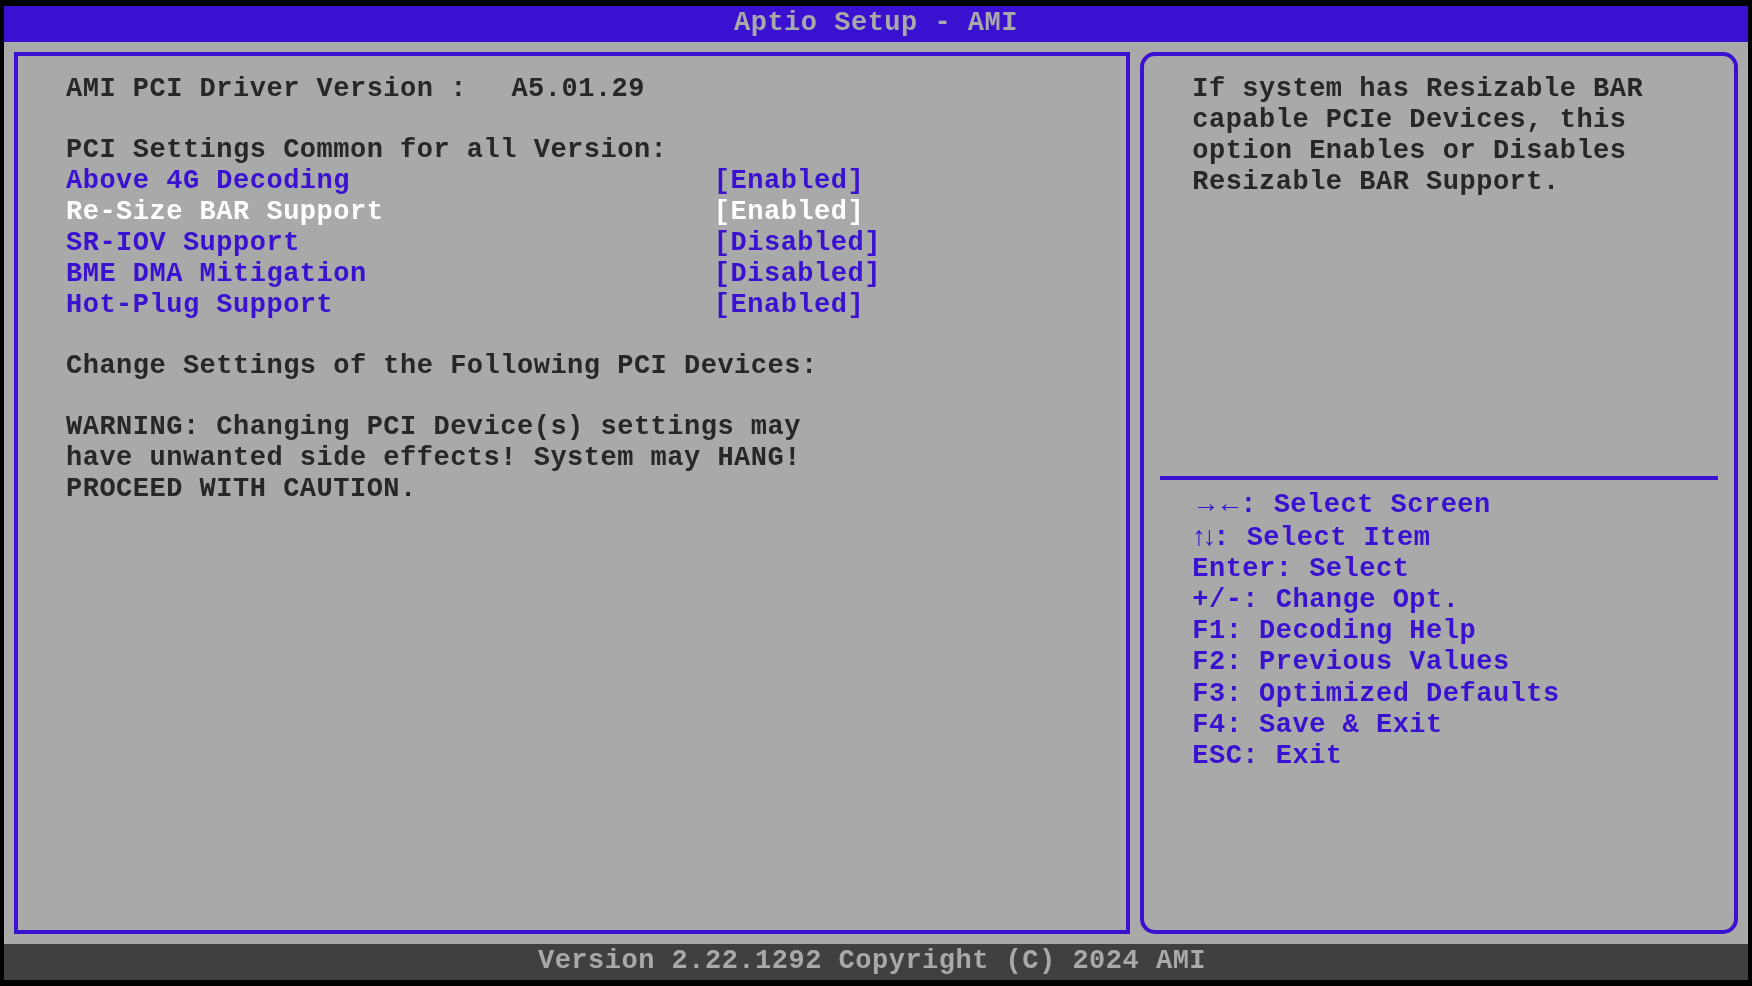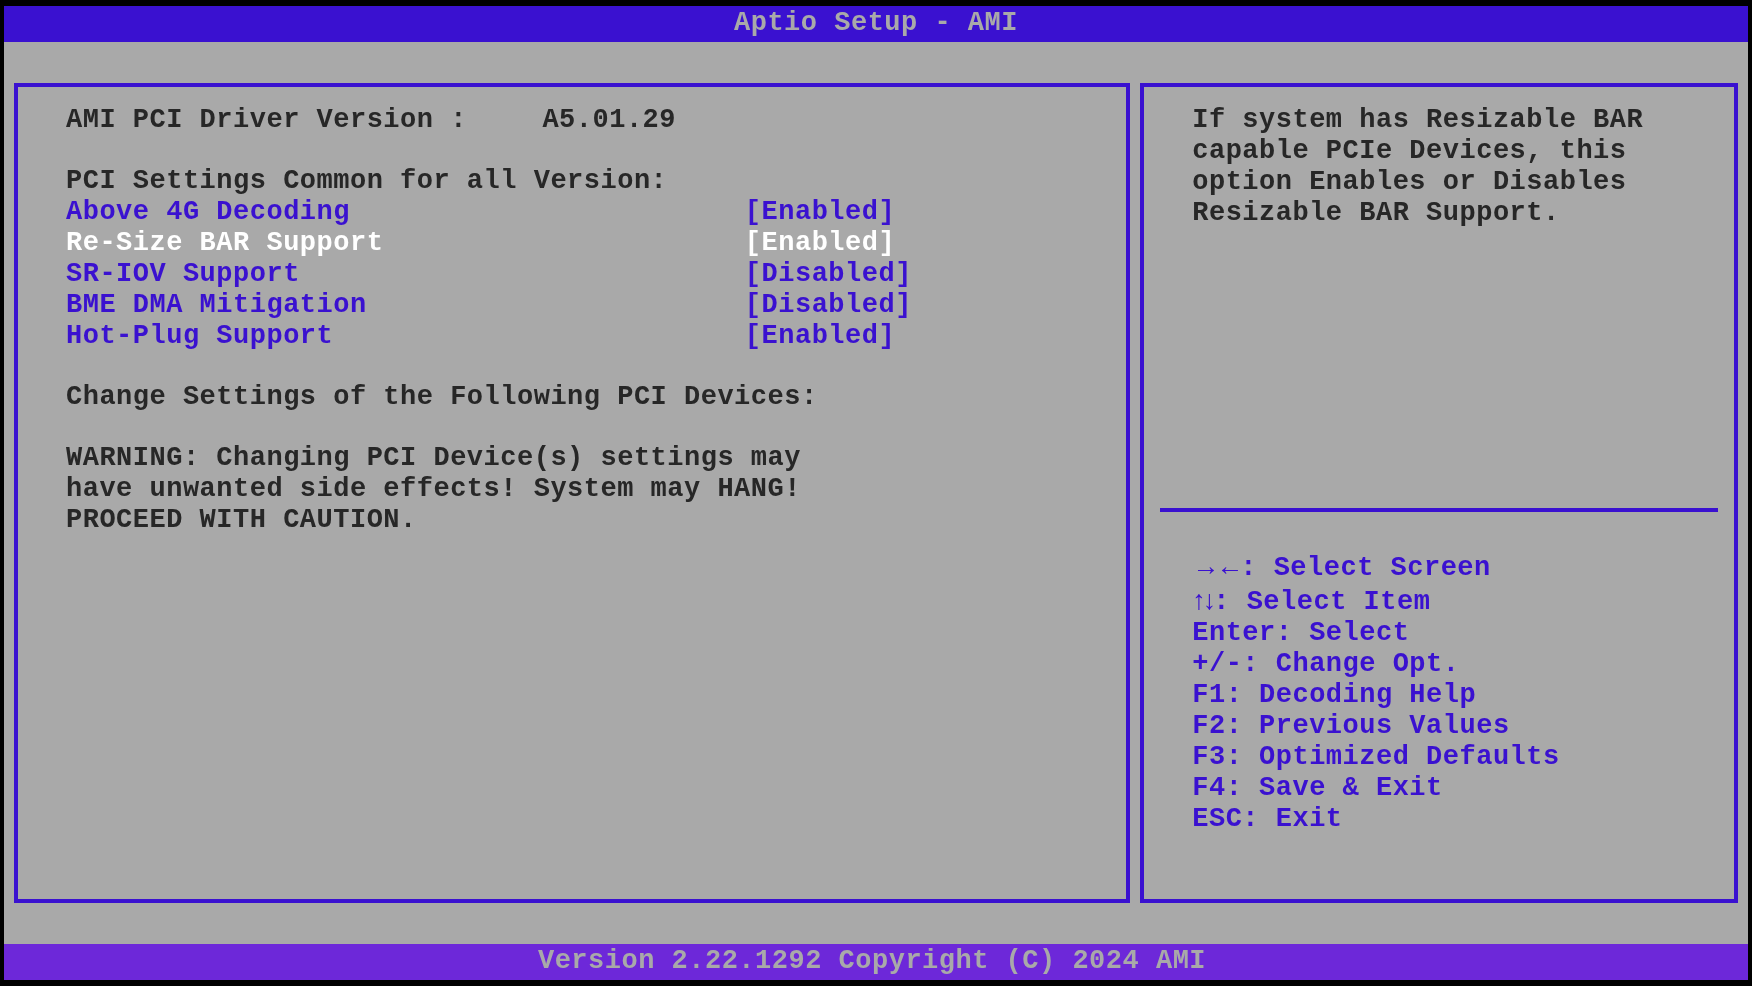--- a/index.html
+++ b/index.html
@@ -1,15 +1,15 @@
 <!DOCTYPE html>
 <html><head>
 <meta charset="utf-8">
 <style>
-  * { margin: 0; padding: 0; box-sizing: border-box; gap: 31px; }
+  * { margin: 0; padding: 0; box-sizing: border-box; }
   html, body { width: 1752px; height: 986px; background: #000; overflow: hidden; }
   body {
     font-family: "Courier New", monospace;
     font-size: 27px;
     font-weight: bold;
     letter-spacing: 0.5px;
   }
 
   .screen {
     position: absolute;
@@ -46,37 +46,37 @@
     padding: 10px;
     gap: 10px;
   }
 
   .panel {
     border: 4px solid #3a11d0;
     background: #a9a9a9;
     padding: 18px 48px;
   }
   .left  { flex: 2.05; }
-  .right { flex: 1; display: flex; flex-direction: column; }
+  .right { flex: 1; display: flex; flex-direction: column; border-radius: 15px; }
 
   .help-text  { color: #272727; flex: 0 0 auto; height: 48%; line-height: 1.15; }
   .help-sep   { border: none; border-top: 4px solid #3a11d0; margin: 0 -32px 8px -32px; }
   .nav-hints  { color: #3a11d0; line-height: 1.15; }
 
   .row { display: flex; color: #3a11d0; line-height: 1.15; }
   .row .label { width: 64%; }
   .row .value { }
   .static     { color: #272727; line-height: 1.15; }
   .selected .label,
   .selected .value { color: #ffffff; }
 
   .blank { height: 30px; }
 
   .footer {
-    background: #6d28d9;
+    background: #404040;
     color: #a9a9a9;
     text-align: center;
     padding: 2px 8px 4px 0;
   }
 
   .arrows { font-family: sans-serif; font-weight: bold; letter-spacing:-3px;}
 </style>
 </head>
 <body>
 

